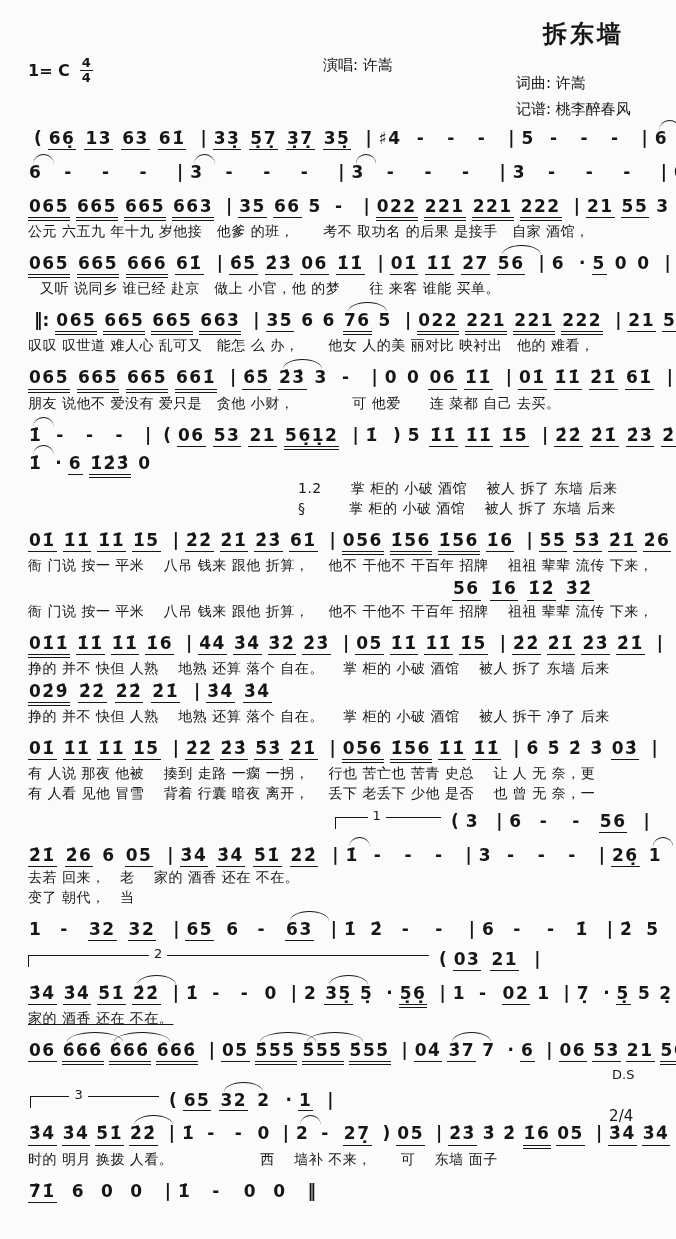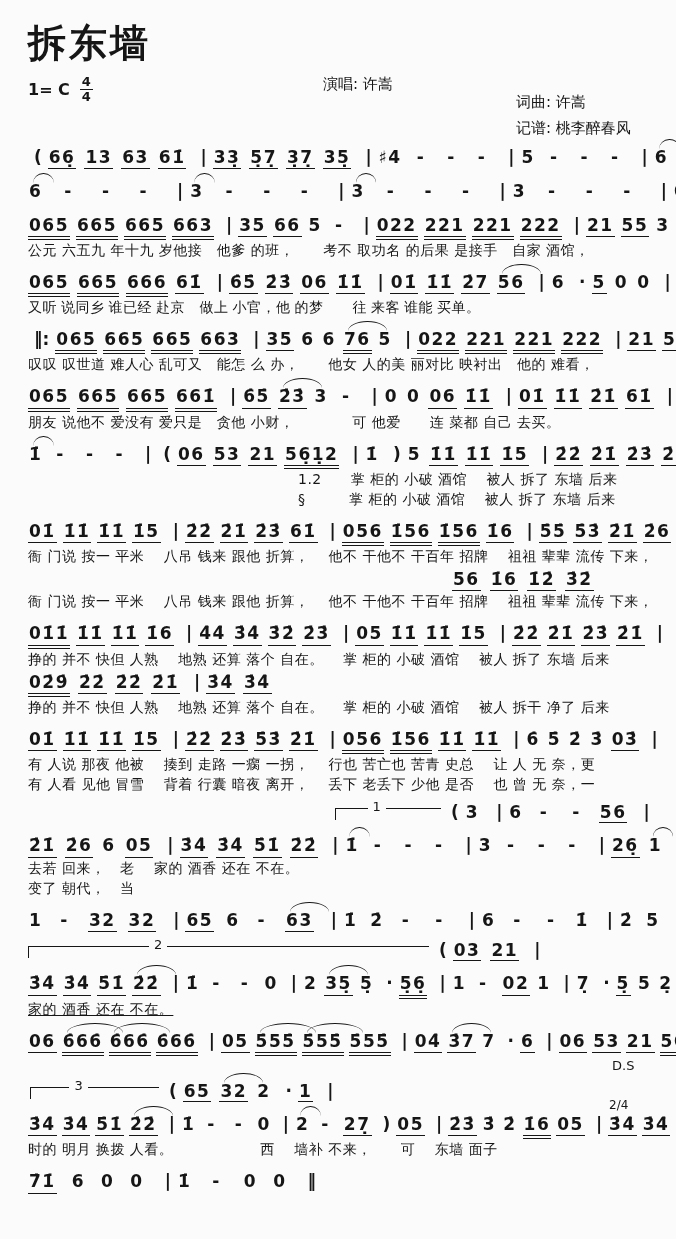--- a/index.html
+++ b/index.html
@@ -1,38 +1,38 @@
 <!DOCTYPE html>
 <html><head>
 <meta charset="utf-8">
 <style>
   html,body{margin:0;padding:0;background:#eee;}
   .page{position:relative;width:676px;height:1239px;margin:0 auto;background:#fbfbfb;
         color:#161616;box-sizing:border-box;padding:8px 12px 0 28px;overflow:hidden;
         font-family:"DejaVu Sans",sans-serif;}
-  .title{text-align:left;font-size:38px;font-weight:bold;letter-spacing:3px;margin:10px 40px 4px 0;}
+  .title{text-align:right;font-size:24px;font-weight:bold;letter-spacing:3px;margin:10px 40px 4px 0;}
   .meta{position:relative;height:62px;font-size:15px;}
   .key{position:absolute;left:0;top:2px;font-weight:bold;font-size:16px;display:flex;align-items:center;}
   .timesig{display:inline-flex;flex-direction:column;align-items:center;margin-left:10px;
            font-size:13px;line-height:1.05;font-weight:bold;}
   .timesig .top{border-bottom:1.5px solid #161616;padding:0 2px;}
   .singer{position:absolute;left:295px;top:2px;}
   .credits{position:absolute;left:488px;top:2px;line-height:1.75;margin-top:14px;}
   #score{margin-top:2px;}
   .notes-row{white-space:nowrap;font-weight:bold;font-size:17px;margin-top:12px;line-height:1.25;}
   .notes-row.sub{margin-top:3px;}
   .tk{display:inline-block;position:relative;letter-spacing:1.5px;padding:0 1px;
       margin-right:var(--g,6px);}
   .tk.u1{border-bottom:1.6px solid #161616;}
   .tk.u2{border-bottom:4px double #161616;}
   .tk.bar{letter-spacing:0;margin:0 5px;}
   .tk.dash{margin-left:5px;margin-right:calc(var(--g,6px) + 7px);}
   .tk.arc::before{content:"";position:absolute;top:-8px;left:5px;width:135%;height:9px;
       border-top:1.6px solid #161616;border-radius:50%/100% 100% 0 0;}
-  .sup{position:absolute;top:-16px;left:1px;font-size:12px;font-weight:normal;letter-spacing:0;}
+  .sup{position:absolute;top:-16px;left:1px;font-size:15px;font-weight:normal;letter-spacing:0;}
   .lyr{font-size:14px;margin-top:2px;white-space:pre;letter-spacing:.5px;}
   .volta-row{display:flex;align-items:flex-start;margin-top:8px;font-weight:bold;font-size:17px;
              white-space:nowrap;line-height:1.2;}
   .vbracket{display:inline-block;position:relative;height:11px;border-top:1.6px solid #161616;
             border-left:1.6px solid #161616;margin-top:6px;margin-right:4px;}
   .vlabel{position:absolute;top:-10px;left:30%;background:#fbfbfb;padding:0 5px;
           font-size:13px;font-weight:normal;}
   .free{font-size:13px;font-weight:normal;margin-top:2px;}
 </style>
 </head>
@@ -53,26 +53,27 @@
       <div>词曲: 许嵩</div>
       <div>记谱: 桃李醉春风</div>
     </div>
   </div>
   <div id="score">
       <div class="notes-row" style="--g: 8px;"><span class="tk bar">(</span><span class="tk u1">66̣</span><span class="tk u1">13</span><span class="tk u1">63</span><span class="tk u1">61̇</span><span class="tk bar">|</span><span class="tk u1">33̣</span><span class="tk u1">5̣7̣</span><span class="tk u1">3̣7̣</span><span class="tk u1">35̣</span><span class="tk bar">|</span><span class="tk">♯4</span><span class="tk dash">-</span><span class="tk dash">-</span><span class="tk dash">-</span><span class="tk bar">|</span><span class="tk">5</span><span class="tk dash">-</span><span class="tk dash">-</span><span class="tk dash">-</span><span class="tk bar">|</span><span class="tk arc">6</span></div>
       <div class="notes-row" style="--g: 15px;"><span class="tk arc">6</span><span class="tk dash">-</span><span class="tk dash">-</span><span class="tk dash">-</span><span class="tk bar">|</span><span class="tk arc">3</span><span class="tk dash">-</span><span class="tk dash">-</span><span class="tk dash">-</span><span class="tk bar">|</span><span class="tk arc">3</span><span class="tk dash">-</span><span class="tk dash">-</span><span class="tk dash">-</span><span class="tk bar">|</span><span class="tk">3</span><span class="tk dash">-</span><span class="tk dash">-</span><span class="tk dash">-</span><span class="tk bar">|</span><span class="tk">0</span></div>
       <div class="notes-row" style="--g: 6px;"><span class="tk u2">065</span><span class="tk u2">665</span><span class="tk u2">665</span><span class="tk u2">663</span><span class="tk bar">|</span><span class="tk u1">35</span><span class="tk u1">66</span><span class="tk">5</span><span class="tk dash">-</span><span class="tk bar">|</span><span class="tk u2">022</span><span class="tk u2">221</span><span class="tk u2">221</span><span class="tk u2">222</span><span class="tk bar">|</span><span class="tk u1">21</span><span class="tk u1">55</span><span class="tk">3</span></div>
       <div class="lyr" style="margin-left: 0px;">公元 六五九 年十九 岁他接　他爹 的班，　　考不 取功名 的后果 是接手　自家 酒馆，</div>
       <div class="notes-row" style="--g: 7px;"><span class="tk u2">065</span><span class="tk u2">665</span><span class="tk u2">666</span><span class="tk u1">61̇</span><span class="tk bar">|</span><span class="tk u1">6̇5̇</span><span class="tk u1">2̇3̇</span><span class="tk u1">06</span><span class="tk u1">1̇1̇</span><span class="tk bar">|</span><span class="tk u1">01̇</span><span class="tk u1">1̇1̇</span><span class="tk u1">2̇7</span><span class="tk u1 arc">56</span><span class="tk bar">|</span><span class="tk">6</span><span class="tk bar">·</span><span class="tk u1">5</span><span class="tk">0</span><span class="tk">0</span><span class="tk bar">|</span></div>
-      <div class="lyr" style="margin-left: 0px; font-family: Liberation Serif, serif;">又听 说同乡 谁已经 赴京　做上 小官，他 的梦　　往 来客 谁能 买单。</div>
+      <div class="lyr" style="margin-left: 12px;">又听 说同乡 谁已经 赴京　做上 小官，他 的梦　　往 来客 谁能 买单。</div>
       <div class="notes-row" style="--g: 6px;"><span class="tk bar">‖:</span><span class="tk u2">065</span><span class="tk u2">665</span><span class="tk u2">665</span><span class="tk u2">663</span><span class="tk bar">|</span><span class="tk u1">35</span><span class="tk">6</span><span class="tk">6</span><span class="tk u2 arc">76</span><span class="tk">5</span><span class="tk bar">|</span><span class="tk u2">022</span><span class="tk u2">221</span><span class="tk u2">221</span><span class="tk u2">222</span><span class="tk bar">|</span><span class="tk u1">21</span><span class="tk u1">55</span></div>
       <div class="lyr" style="margin-left: 0px;">叹叹 叹世道 难人心 乱可又　能怎 么 办，　　他女 人的美 丽对比 映衬出　他的 难看，</div>
       <div class="notes-row" style="--g: 7px;"><span class="tk u2">065</span><span class="tk u2">665</span><span class="tk u2">665</span><span class="tk u2">661̇</span><span class="tk bar">|</span><span class="tk u1">6̇5̇</span><span class="tk u1 arc">2̇3̇</span><span class="tk">3</span><span class="tk dash">-</span><span class="tk bar">|</span><span class="tk">0</span><span class="tk">0</span><span class="tk u1">06</span><span class="tk u1">1̇1̇</span><span class="tk bar">|</span><span class="tk u1">01̇</span><span class="tk u1">1̇1̇</span><span class="tk u1">2̇1̇</span><span class="tk u1">61̇</span><span class="tk bar">|</span></div>
       <div class="lyr" style="margin-left: 0px;">朋友 说他不 爱没有 爱只是　贪他 小财，　　　　可 他爱　　连 菜都 自己 去买。</div>
       <div class="notes-row" style="--g: 7px;"><span class="tk arc">1̇</span><span class="tk dash">-</span><span class="tk dash">-</span><span class="tk dash">-</span><span class="tk bar">|</span><span class="tk bar">(</span><span class="tk u1">06</span><span class="tk u1">53</span><span class="tk u1">21</span><span class="tk u2">56̣1̣2</span><span class="tk bar">|</span><span class="tk">1̇</span><span class="tk bar">)</span><span class="tk">5</span><span class="tk u1">1̇1̇</span><span class="tk u1">1̇1̇</span><span class="tk u1">1̇5</span><span class="tk bar">|</span><span class="tk u1">2̇2̇</span><span class="tk u1">2̇1̇</span><span class="tk u1">2̇3̇</span><span class="tk u1">2̇1̇</span></div>
+      <div class="notes-row sub" style="--g: 6px; margin-left: 0px;"><span class="tk arc">1̇</span><span class="tk bar">·</span><span class="tk u1">6</span><span class="tk u2">1̇2̇3̇</span><span class="tk">0</span></div>
       <div class="lyr" style="margin-left: 270px;">1.2　　掌 柜的 小破 酒馆　 被人 拆了 东墙 后来</div>
       <div class="lyr" style="margin-left: 270px;">§　　　掌 柜的 小破 酒馆　 被人 拆了 东墙 后来</div>
       <div class="notes-row" style="--g: 6px;"><span class="tk u1">01̇</span><span class="tk u1">1̇1̇</span><span class="tk u1">1̇1̇</span><span class="tk u1">1̇5</span><span class="tk bar">|</span><span class="tk u1">2̇2̇</span><span class="tk u1">2̇1̇</span><span class="tk u1">2̇3̇</span><span class="tk u1">61̇</span><span class="tk bar">|</span><span class="tk u2">056</span><span class="tk u2">1̇56</span><span class="tk u2">1̇56</span><span class="tk u1">1̇6</span><span class="tk bar">|</span><span class="tk u1">5̇5̇</span><span class="tk u1">5̇3̇</span><span class="tk u1">2̇1̇</span><span class="tk u1">2̇6</span></div>
       <div class="lyr" style="margin-left: 0px;">衙 门说 按一 平米　 八吊 钱来 跟他 折算，　 他不 干他不 干百年 招牌　 祖祖 辈辈 流传 下来，</div>
       <div class="notes-row sub" style="--g: 9px; margin-left: 424px;"><span class="tk u1">56</span><span class="tk u1">1̇6</span><span class="tk u1">1̇2̇</span><span class="tk u1">3̇2̇</span></div>
       <div class="lyr" style="margin-left: 0px;">衙 门说 按一 平米　 八吊 钱来 跟他 折算，　 他不 干他不 干百年 招牌　 祖祖 辈辈 流传 下来，</div>
       <div class="notes-row" style="--g: 6px;"><span class="tk u2">01̇1̇</span><span class="tk u1">1̇1̇</span><span class="tk u1">1̇1̇</span><span class="tk u1">1̇6</span><span class="tk bar">|</span><span class="tk u1">4̇4̇</span><span class="tk u1">3̇4̇</span><span class="tk u1">3̇2̇</span><span class="tk u1">2̇3̇</span><span class="tk bar">|</span><span class="tk u1">05</span><span class="tk u1">1̇1̇</span><span class="tk u1">1̇1̇</span><span class="tk u1">1̇5</span><span class="tk bar">|</span><span class="tk u1">2̇2̇</span><span class="tk u1">2̇1̇</span><span class="tk u1">2̇3̇</span><span class="tk u1">2̇1̇</span><span class="tk bar">|</span></div>
       <div class="lyr" style="margin-left: 0px;">挣的 并不 快但 人熟　 地熟 还算 落个 自在。　 掌 柜的 小破 酒馆　 被人 拆了 东墙 后来</div>
       <div class="notes-row sub" style="--g: 8px; margin-left: 0px;"><span class="tk u2">02̇9̇</span><span class="tk u1">2̇2̇</span><span class="tk u1">2̇2̇</span><span class="tk u1">2̇1̇</span><span class="tk bar">|</span><span class="tk u1">3̇4̇</span><span class="tk u1">3̇4̇</span></div>
       <div class="lyr" style="margin-left: 0px;">挣的 并不 快但 人熟　 地熟 还算 落个 自在。　 掌 柜的 小破 酒馆　 被人 拆干 净了 后来</div>

